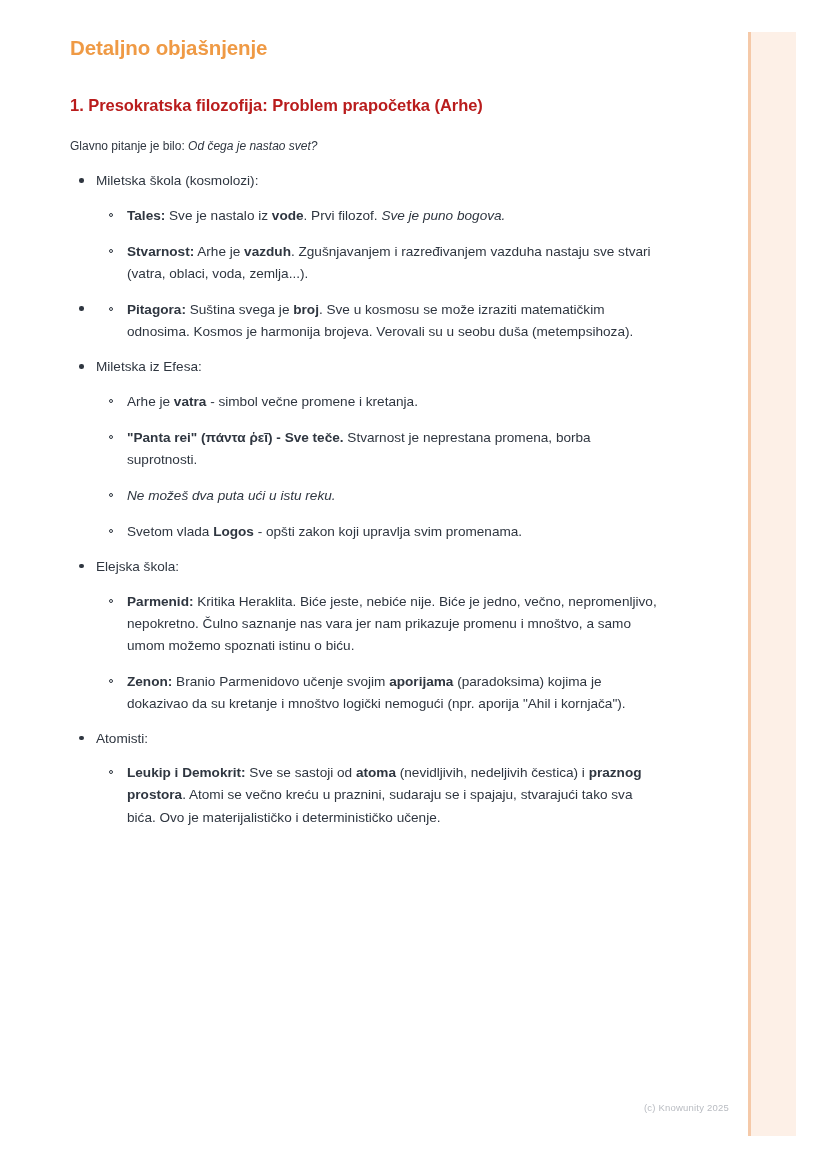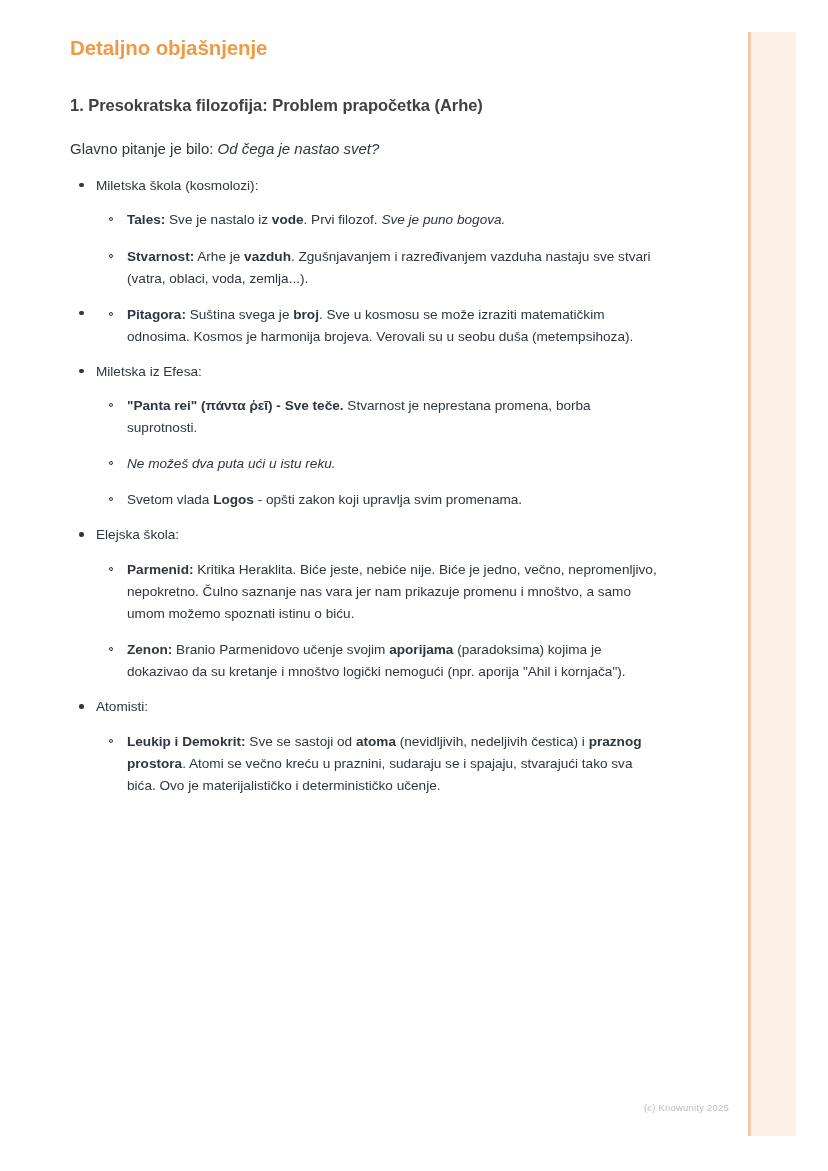--- a/index.html
+++ b/index.html
@@ -49,28 +49,28 @@
     font-weight: bold;
     color: #ef9a45;
     margin: 0 0 34px 0;
     letter-spacing: -0.1px;
     line-height: 1.2;
   }
 
   h2.section-title {
     font-size: 16.5px;
     font-weight: bold;
-    color: #404040;
+    color: #b91c1c;
     margin: 0 0 22px 0;
     line-height: 1.3;
     letter-spacing: -0.05px;
   }
 
   p.lead {
-    font-size: 15px;
+    font-size: 12px;
     color: #2f3640;
     margin: 0 0 16px 0;
     line-height: 1.45;
   }
 
   ul.lvl1 {
     list-style: none;
     margin: 0;
     padding: 0;
   }
@@ -163,20 +163,21 @@
           </ul>
         </li>
         <li class="group">
           <ul class="lvl2">
             <li class="item"><b>Pitagora:</b> Suština svega je <b>broj</b>. Sve u kosmosu se može izraziti matematičkim odnosima. Kosmos je harmonija brojeva. Verovali su u seobu duša (metempsihoza).</li>
           </ul>
         </li>
         <li class="group">
           <div class="group-label"><b>Miletska iz Efesa:</b></div>
           <ul class="lvl2">
+            <li class="item">Arhe je <b>vatra</b> - simbol večne promene i kretanja.</li>
             <li class="item"><b>"Panta rei" (πάντα ῥεῖ) - Sve teče.</b> Stvarnost je neprestana promena, borba suprotnosti.</li>
             <li class="item all-italic">Ne možeš dva puta ući u istu reku.</li>
             <li class="item">Svetom vlada <b>Logos</b> - opšti zakon koji upravlja svim promenama.</li>
           </ul>
         </li>
         <li class="group">
           <div class="group-label"><b>Elejska škola:</b></div>
           <ul class="lvl2">
             <li class="item"><b>Parmenid:</b> Kritika Heraklita. Biće jeste, nebiće nije. Biće je jedno, večno, nepromenljivo, nepokretno. Čulno saznanje nas vara jer nam prikazuje promenu i mnoštvo, a samo umom možemo spoznati istinu o biću.</li>
             <li class="item"><b>Zenon:</b> Branio Parmenidovo učenje svojim <b>aporijama</b> (paradoksima) kojima je dokazivao da su kretanje i mnoštvo logički nemogući (npr. aporija "Ahil i kornjača").</li>

